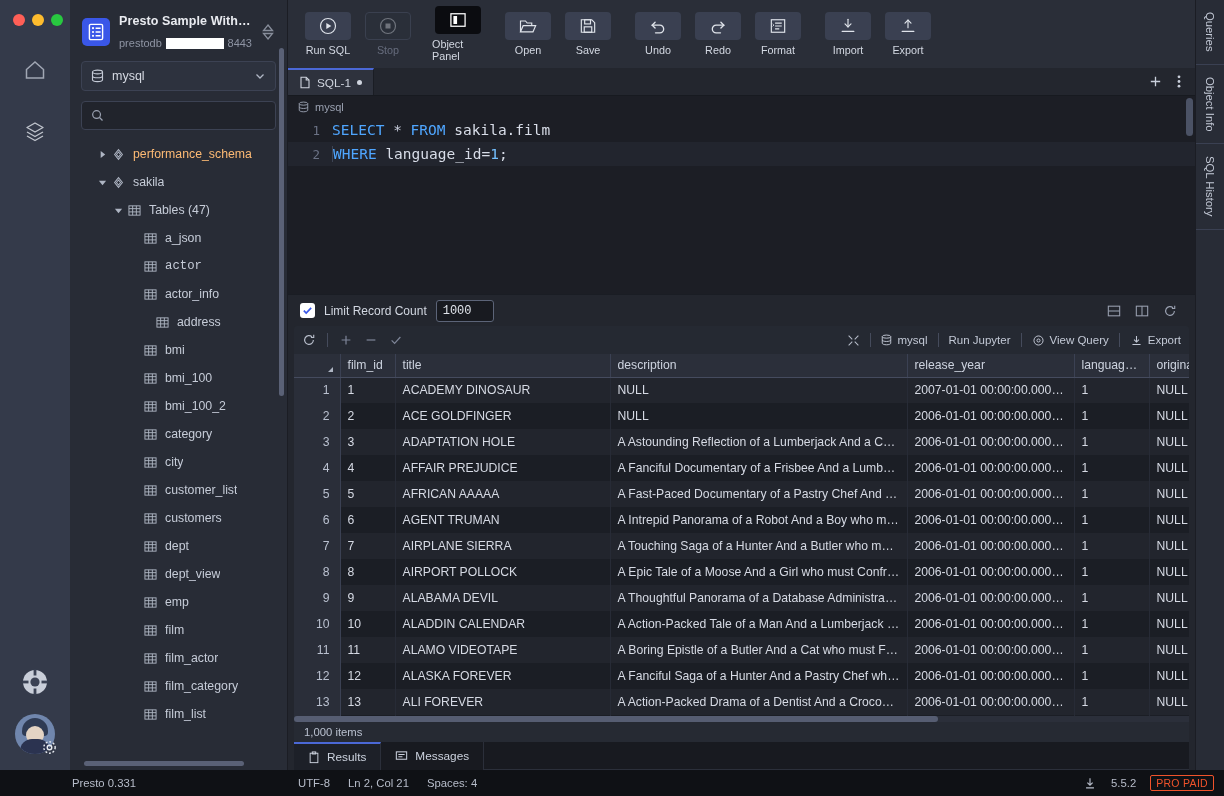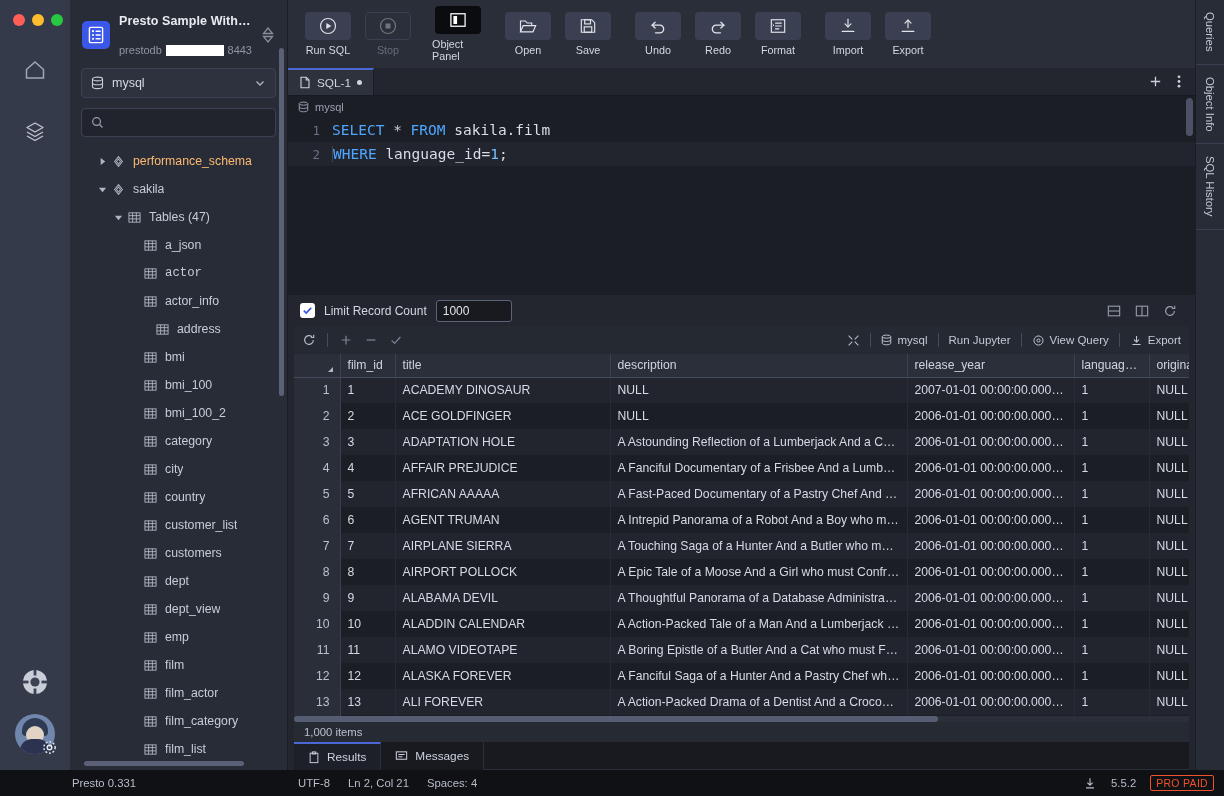--- a/index.html
+++ b/index.html
@@ -42,21 +42,21 @@
     display: flex; flex-direction: column; border-right: 1px solid #1b1d24;
     position: relative;
   }
   .conn-head { display: flex; align-items: center; padding: 14px 10px 10px 12px; gap: 9px; }
   .conn-logo {
     width: 28px; height: 28px; border-radius: 5px; background: #3a57e8;
     display: flex; align-items: center; justify-content: center; flex: 0 0 28px;
   }
   .conn-meta { flex: 1; min-width: 0; }
   .conn-title { font-size: 12.5px; font-weight: bold; color: #e9ebf0; white-space: nowrap; overflow: hidden; text-overflow: ellipsis; letter-spacing: .1px; }
-  .conn-sub { font-size: 11px; color: #8e94a3; display: flex; align-items: center; gap: 0; margin-top: 16px; }
+  .conn-sub { font-size: 11px; color: #8e94a3; display: flex; align-items: center; gap: 0; margin-top: 9px; }
   .redact { display: inline-block; width: 58px; height: 11px; background: #ffffff; margin: 0 4px; vertical-align: -1px; }
   .conn-switch { width: 16px; flex: 0 0 16px; opacity: .7; }
 
   .db-select {
     margin: 2px 11px 0 11px; height: 30px; border: 1px solid #3c4253; border-radius: 4px;
     background: #2d323e; display: flex; align-items: center; padding: 0 9px; gap: 8px;
   }
   .db-select-label { font-size: 12.5px; color: #d5d9e2; flex: 1; }
   .search-box {
     margin: 10px 11px 0 11px; height: 29px; border: 1px solid #3c4253; border-radius: 4px;
@@ -120,23 +120,23 @@
   .op { color: #c8cedd; }
   .id { color: #d8dde8; }
   .num { color: #74c0ff; }
   .ed-sb { position: absolute; right: 2px; top: 2px; width: 7px; height: 38px; background: #4b5265; border-radius: 4px; }
 
   
   .limitbar { height: 32px; background: #23262e; display: flex; align-items: center; padding: 0 12px; gap: 9px; flex: 0 0 32px; border-top: 1px solid #1a1d24;}
   .cbx { width: 15px; height: 15px; border-radius: 3px; background: #fff; display: flex; align-items: center; justify-content: center; }
   .limit-label { font-size: 12px; color: #d2d7e1; }
   .limit-input {
-    width: 76px; height: 22px; background: #181a20; border: 1px solid #5c6party; border: 1px solid #5c6478;
+    width: 58px; height: 22px; background: #181a20; border: 1px solid #5c6party; border: 1px solid #5c6478;
     border-radius: 3px; color: #dfe3ea; font-size: 12px; padding: 4px 6px;
-    font-family: Liberation Sans, sans-serif; outline: none;
+    font-family: Liberation Mono, monospace; outline: none;
   }
   .limit-right { margin-left: auto; display: flex; gap: 14px; align-items: center; padding-right: 6px; }
 
   
   .gridbar { height: 28px; background: #252932; display: flex; align-items: center; padding: 0 8px; gap: 12px; flex: 0 0 28px; margin: 0 6px; border-radius: 3px 3px 0 0; }
   .gt-left { display: flex; align-items: center; gap: 11px; }
   .vsep { width: 1px; height: 14px; background: #454b5c; }
   .gt-right { margin-left: auto; display: flex; align-items: center; gap: 10px; font-size: 11.5px; color: #c3c9d6; }
   .gt-item { display: flex; align-items: center; gap: 5px; }
 
@@ -412,30 +412,20 @@
           </div>
           <div class="tnode" style="padding-left: 56px;">
             <span class="tw"></span>
             <span class="ticon">
               <svg width="13" height="13" viewBox="0 0 14 14" fill="none" stroke="#aeb5c3" stroke-width="1">
                 <rect x="1" y="2" width="12" height="10"></rect>
                 <path d="M1 5h12M1 8.5h12M5 2v10M9 2v10"></path>
               </svg>
             </span>
             <span class="tlabel">city</span>
-          </div>
-          <div class="tnode" style="padding-left: 56px;">
-            <span class="tw"></span>
-            <span class="ticon">
-              <svg width="13" height="13" viewBox="0 0 14 14" fill="none" stroke="#aeb5c3" stroke-width="1">
-                <rect x="1" y="2" width="12" height="10"></rect>
-                <path d="M1 5h12M1 8.5h12M5 2v10M9 2v10"></path>
-              </svg>
-            </span>
-            <span class="tlabel">country</span>
           </div>
           <div class="tnode" style="padding-left: 56px;">
             <span class="tw"></span>
             <span class="ticon">
               <svg width="13" height="13" viewBox="0 0 14 14" fill="none" stroke="#aeb5c3" stroke-width="1">
                 <rect x="1" y="2" width="12" height="10"></rect>
                 <path d="M1 5h12M1 8.5h12M5 2v10M9 2v10"></path>
               </svg>
             </span>
             <span class="tlabel">customer_list</span>

